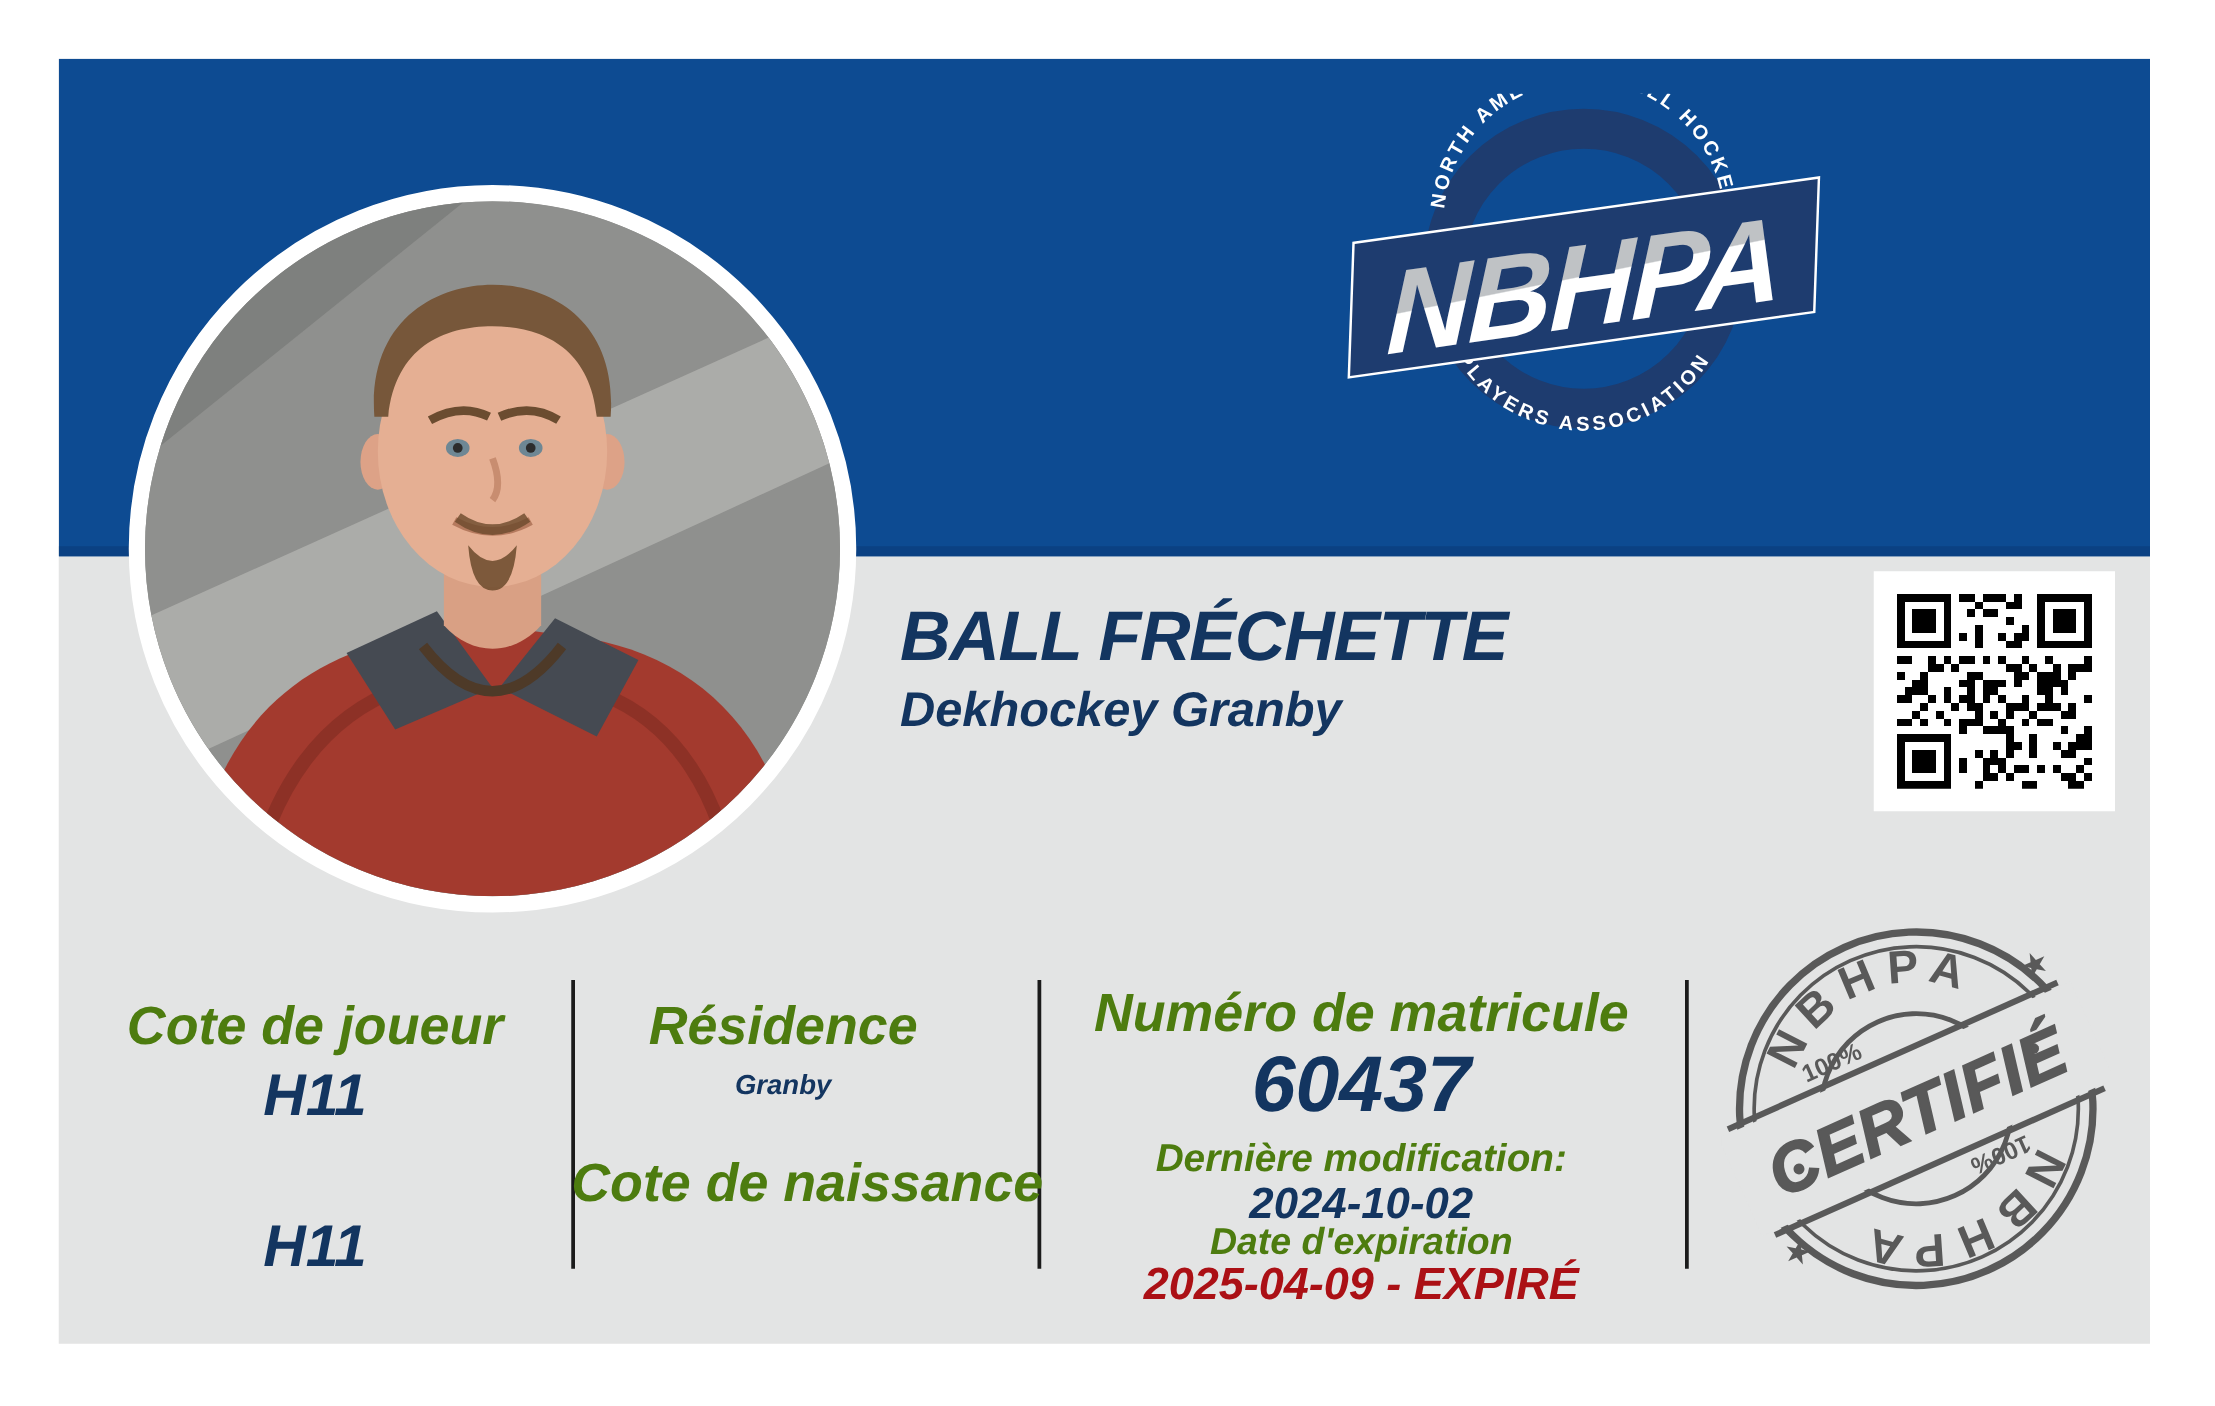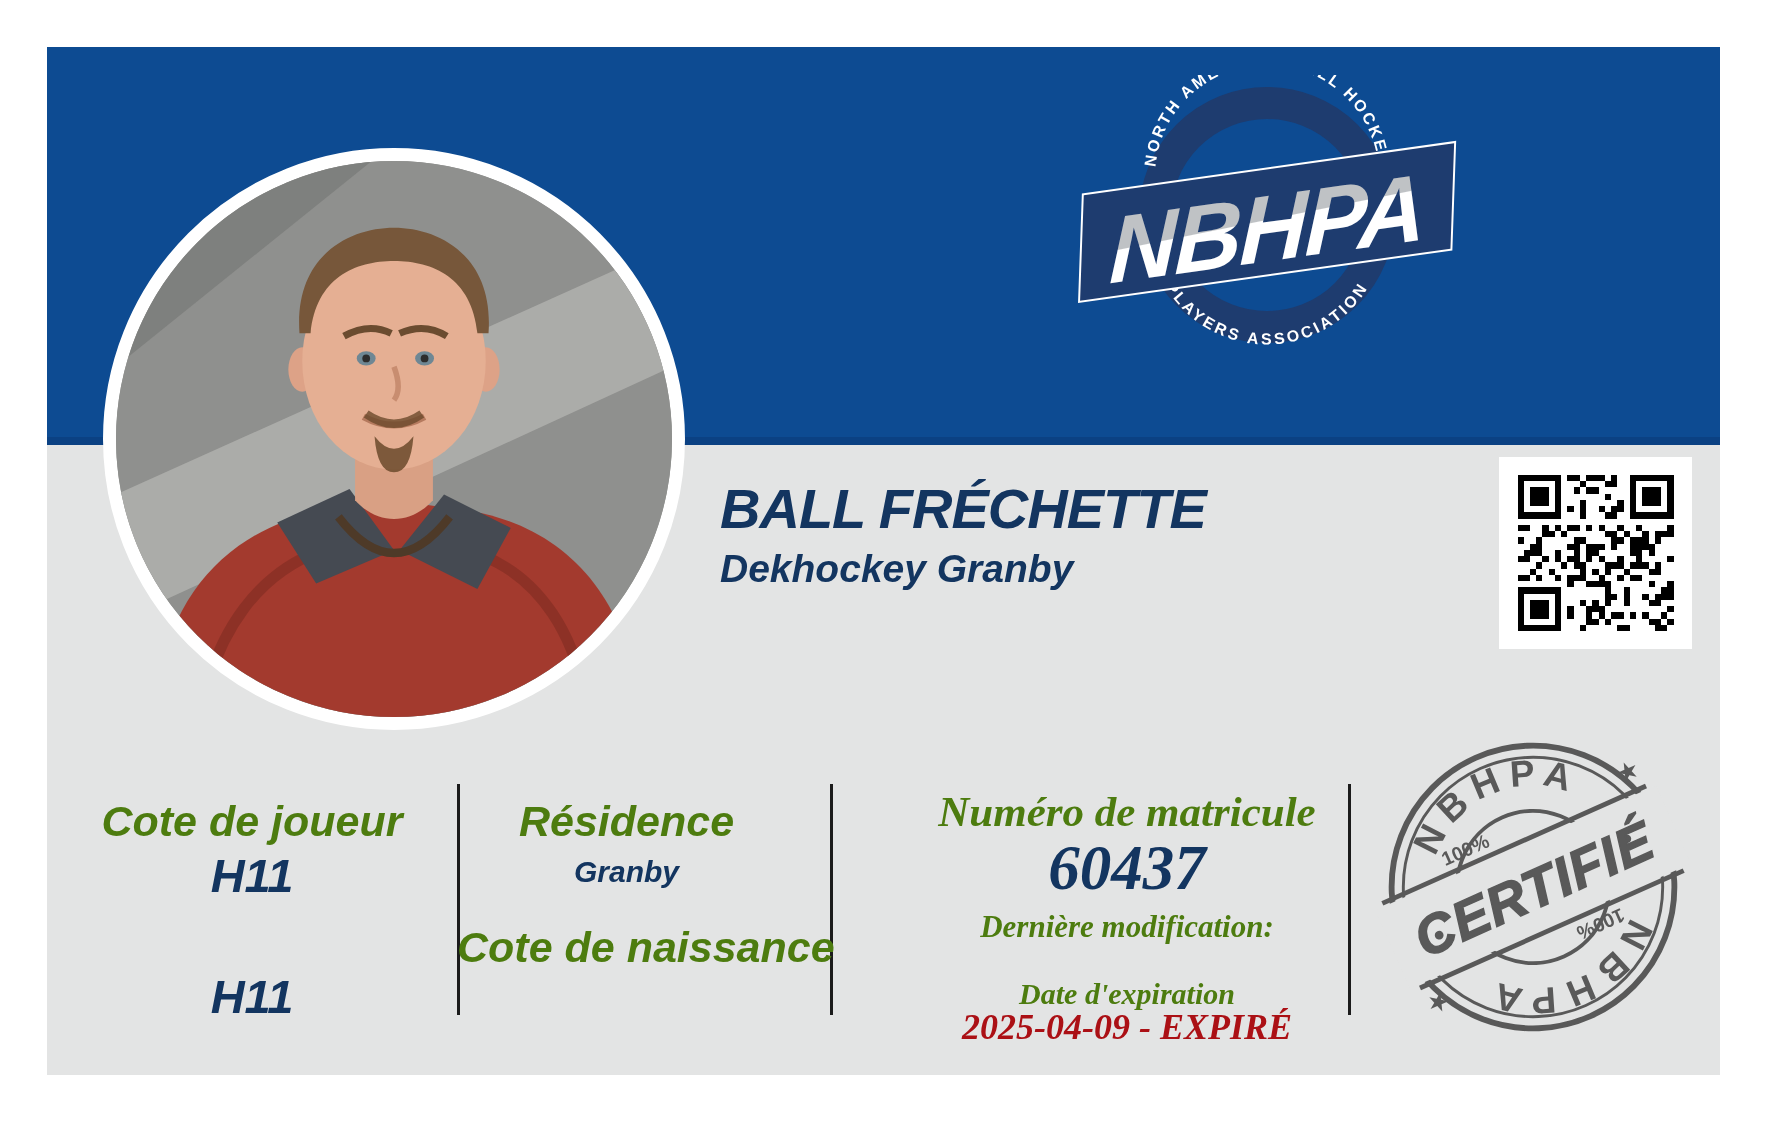--- a/index.html
+++ b/index.html
@@ -23,27 +23,27 @@
   .qr svg{position:absolute;left:18px;top:18px;width:157px;height:156px;shape-rendering:crispEdges;}
   
   .divider{position:absolute;top:737px;width:3px;height:231px;background:#1b1b1b;}
   .d1{left:410px}.d2{left:783px}.d3{left:1301px}
   .lbl,.val{position:absolute;text-align:center;font-style:italic;font-weight:bold;white-space:nowrap;}
   .lbl{color:#4d7c0f;}
   .val{color:#133560;}
   .expired{color:#ab1015;}
   .c1{left:0;width:410px;}
   .c2{left:410px;width:339px;}
-  .c3{left:821px;width:518px;font-family:Liberation Serif, serif;}
+  .c3{left:783px;width:518px;}
   .f1l{top:750px;font-size:43px;}
   .f1v{top:801px;font-size:47px;}
   .f2l{top:876px;font-size:43px;}
   .f2v{top:922px;font-size:47px;}
   .resl{top:750px;font-size:43px;}
-  .resv{top:808px;font-size:30px;}
+  .resv{top:808px;font-size:22px;}
   .dobl{top:876px;font-size:43px;}
   .numl{top:740px;font-size:43px;}
   .numv{top:785px;font-size:63px;}
   .modl{top:862px;font-size:31px;}
   .modv{top:896px;font-size:35px;}
   .expl{top:930px;font-size:30px;}
   .expv{top:959px;font-size:36px;}
   
   .stamp{position:absolute;left:1330px;top:684px;width:312px;height:312px;}
 </style>
@@ -301,20 +301,21 @@
   <div class="val c1 f1v">H11</div>
   <div class="val c1 f2v">H11</div>
 
   <div class="lbl c2 resl">Résidence</div>
   <div class="val c2 resv">Granby</div>
   <div class="lbl c2 dobl">Cote de naissance</div>
 
   <div class="lbl c3 numl">Numéro de matricule</div>
   <div class="val c3 numv">60437</div>
   <div class="lbl c3 modl">Dernière modification:</div>
+  <div class="val c3 modv">2024-10-02</div>
   <div class="lbl c3 expl">Date d'expiration</div>
   <div class="val c3 expv expired">2025-04-09  - EXPIRÉ</div>
 
   <div class="stamp">
     <svg viewBox="0 0 320 320">
       <g transform="rotate(-24 160 160)" opacity="0.84">
         <circle cx="160" cy="160" r="145" fill="none" stroke="#3f3f3f" stroke-width="6"></circle>
         <circle cx="160" cy="160" r="133" fill="none" stroke="#3f3f3f" stroke-width="3"></circle>
         <circle cx="160" cy="160" r="78" fill="none" stroke="#3f3f3f" stroke-width="4"></circle>
         <rect x="2" y="116" width="316" height="88" fill="#e3e4e4"></rect>

